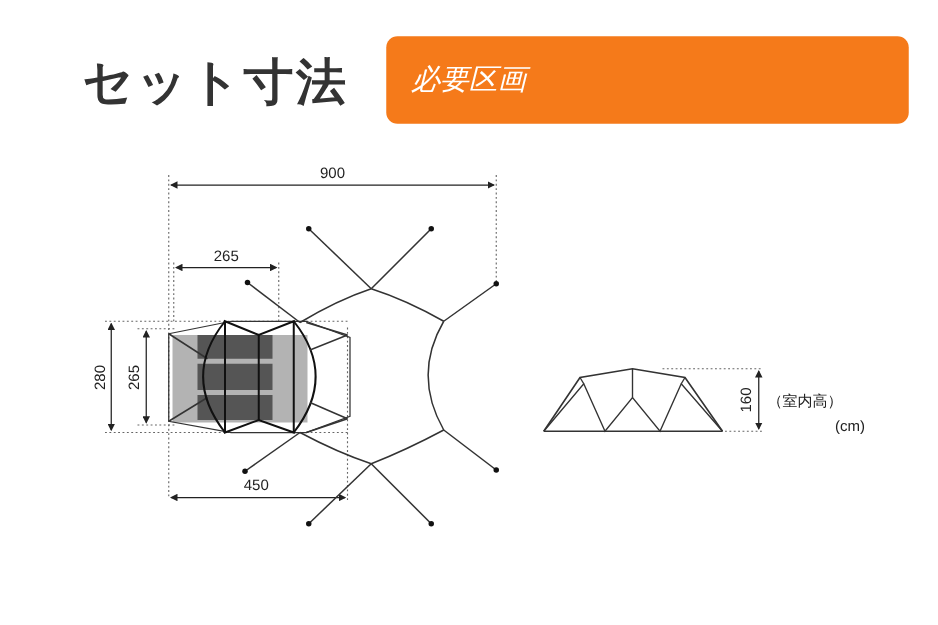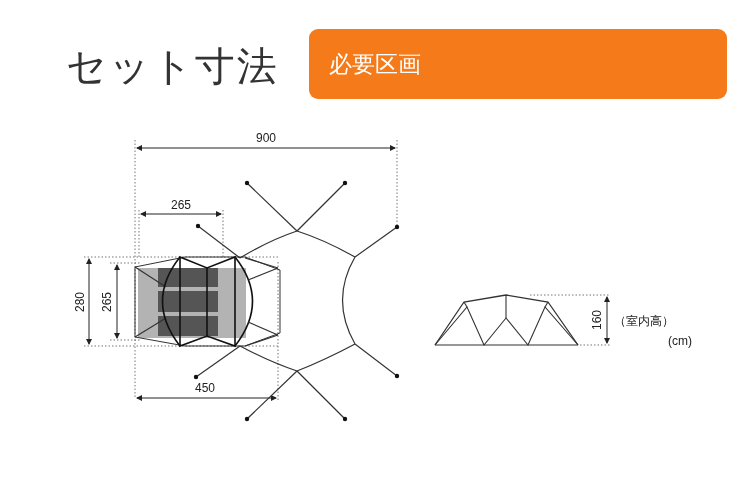--- a/index.html
+++ b/index.html
@@ -1,21 +1,21 @@
 <!DOCTYPE html>
 <html><head>
 <meta charset="utf-8">
 <style>
   html, body { margin:0; padding:0; }
   body { width:750px; height:500px; background:#ffffff; position:relative; overflow:hidden;
          font-family:"DejaVu Sans", sans-serif; }
-  .title { position:absolute; left:66px; top:38px; font-size:40px; font-weight:normal; color:#333333;
+  .title { position:absolute; left:66px; top:38px; font-size:40px; font-weight:bold; color:#333333;
            letter-spacing:2px; line-height:56px; }
   .badge { position:absolute; left:309px; top:29px; width:418px; height:70px; background:#f57a1a;
-           border-radius:9px; color:#ffffff; }
+           border-radius:9px; color:#ffffff;font-style:italic; }
   .badge .lbl { position:absolute; left:20px; top:18px; font-size:23px; line-height:34px; }
   .badge .dim { position:absolute; left:164px; top:6px; font-size:40px; font-weight:bold; line-height:56px;
                 letter-spacing:1px; }
   .badge .dim .x { font-weight:normal; font-size:32px; margin:0 22px 0 2px; }
   svg.diagram { position:absolute; left:0; top:0; }
   .t { font-family:"Liberation Sans", sans-serif; font-size:12px; fill:#222; }
 </style>
 </head>
 <body>
 

